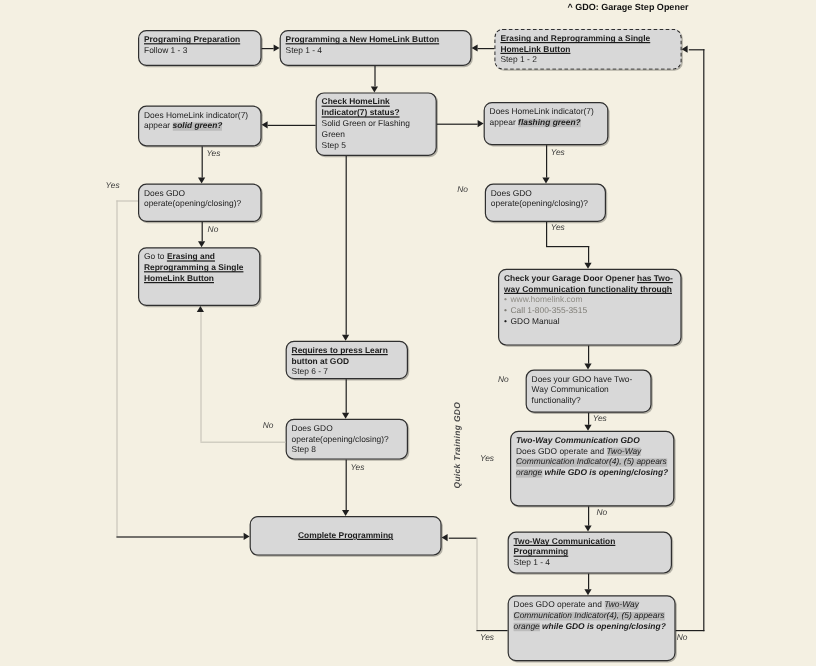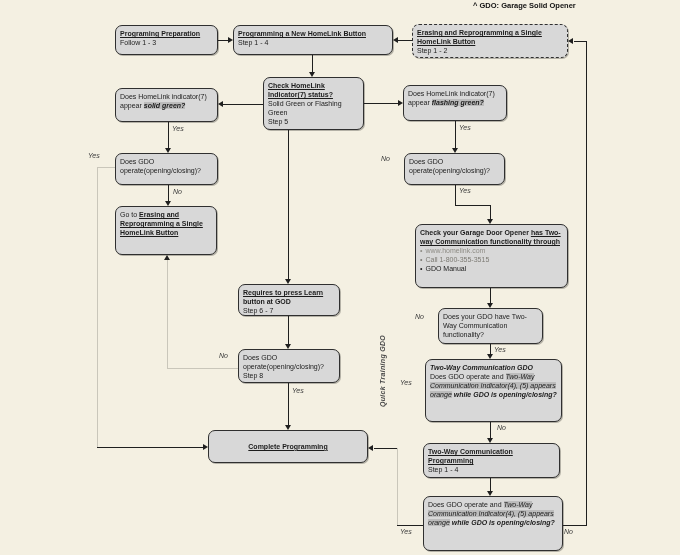--- a/index.html
+++ b/index.html
@@ -28,21 +28,21 @@
   .ar-u{border-left:3px solid transparent;border-right:3px solid transparent;border-bottom:5px solid #1f1f1f;}
   .footnote{position:absolute;left:473px;top:1px;font-size:7.5px;font-weight:bold;color:#111;}
   .vnote{position:absolute;left:342px;top:365px;width:85px;height:12px;transform:rotate(-90deg);
          font-size:7px;font-style:italic;font-weight:bold;color:#4a4a4a;text-align:center;letter-spacing:0.3px;}
 </style>
 </head>
 <body>
 
 <div class="canvas">
 
-  <div class="footnote">^ GDO: Garage Solid Opener</div>
+  <div class="footnote">^ GDO: Garage Step Opener</div>
   <div class="vnote">Quick Training GDO</div>
 
   <div class="node" style="left:115px;top:25px;width:103px;height:30px;">
     <span class="bu">Programing Preparation</span><br>
     <span>Follow 1 - 3</span>
   </div>
 
   <div class="node" style="left:233px;top:25px;width:160px;height:30px;">
     <span class="bu">Programming a New HomeLink Button</span><br>
     <span>Step 1 - 4</span>

